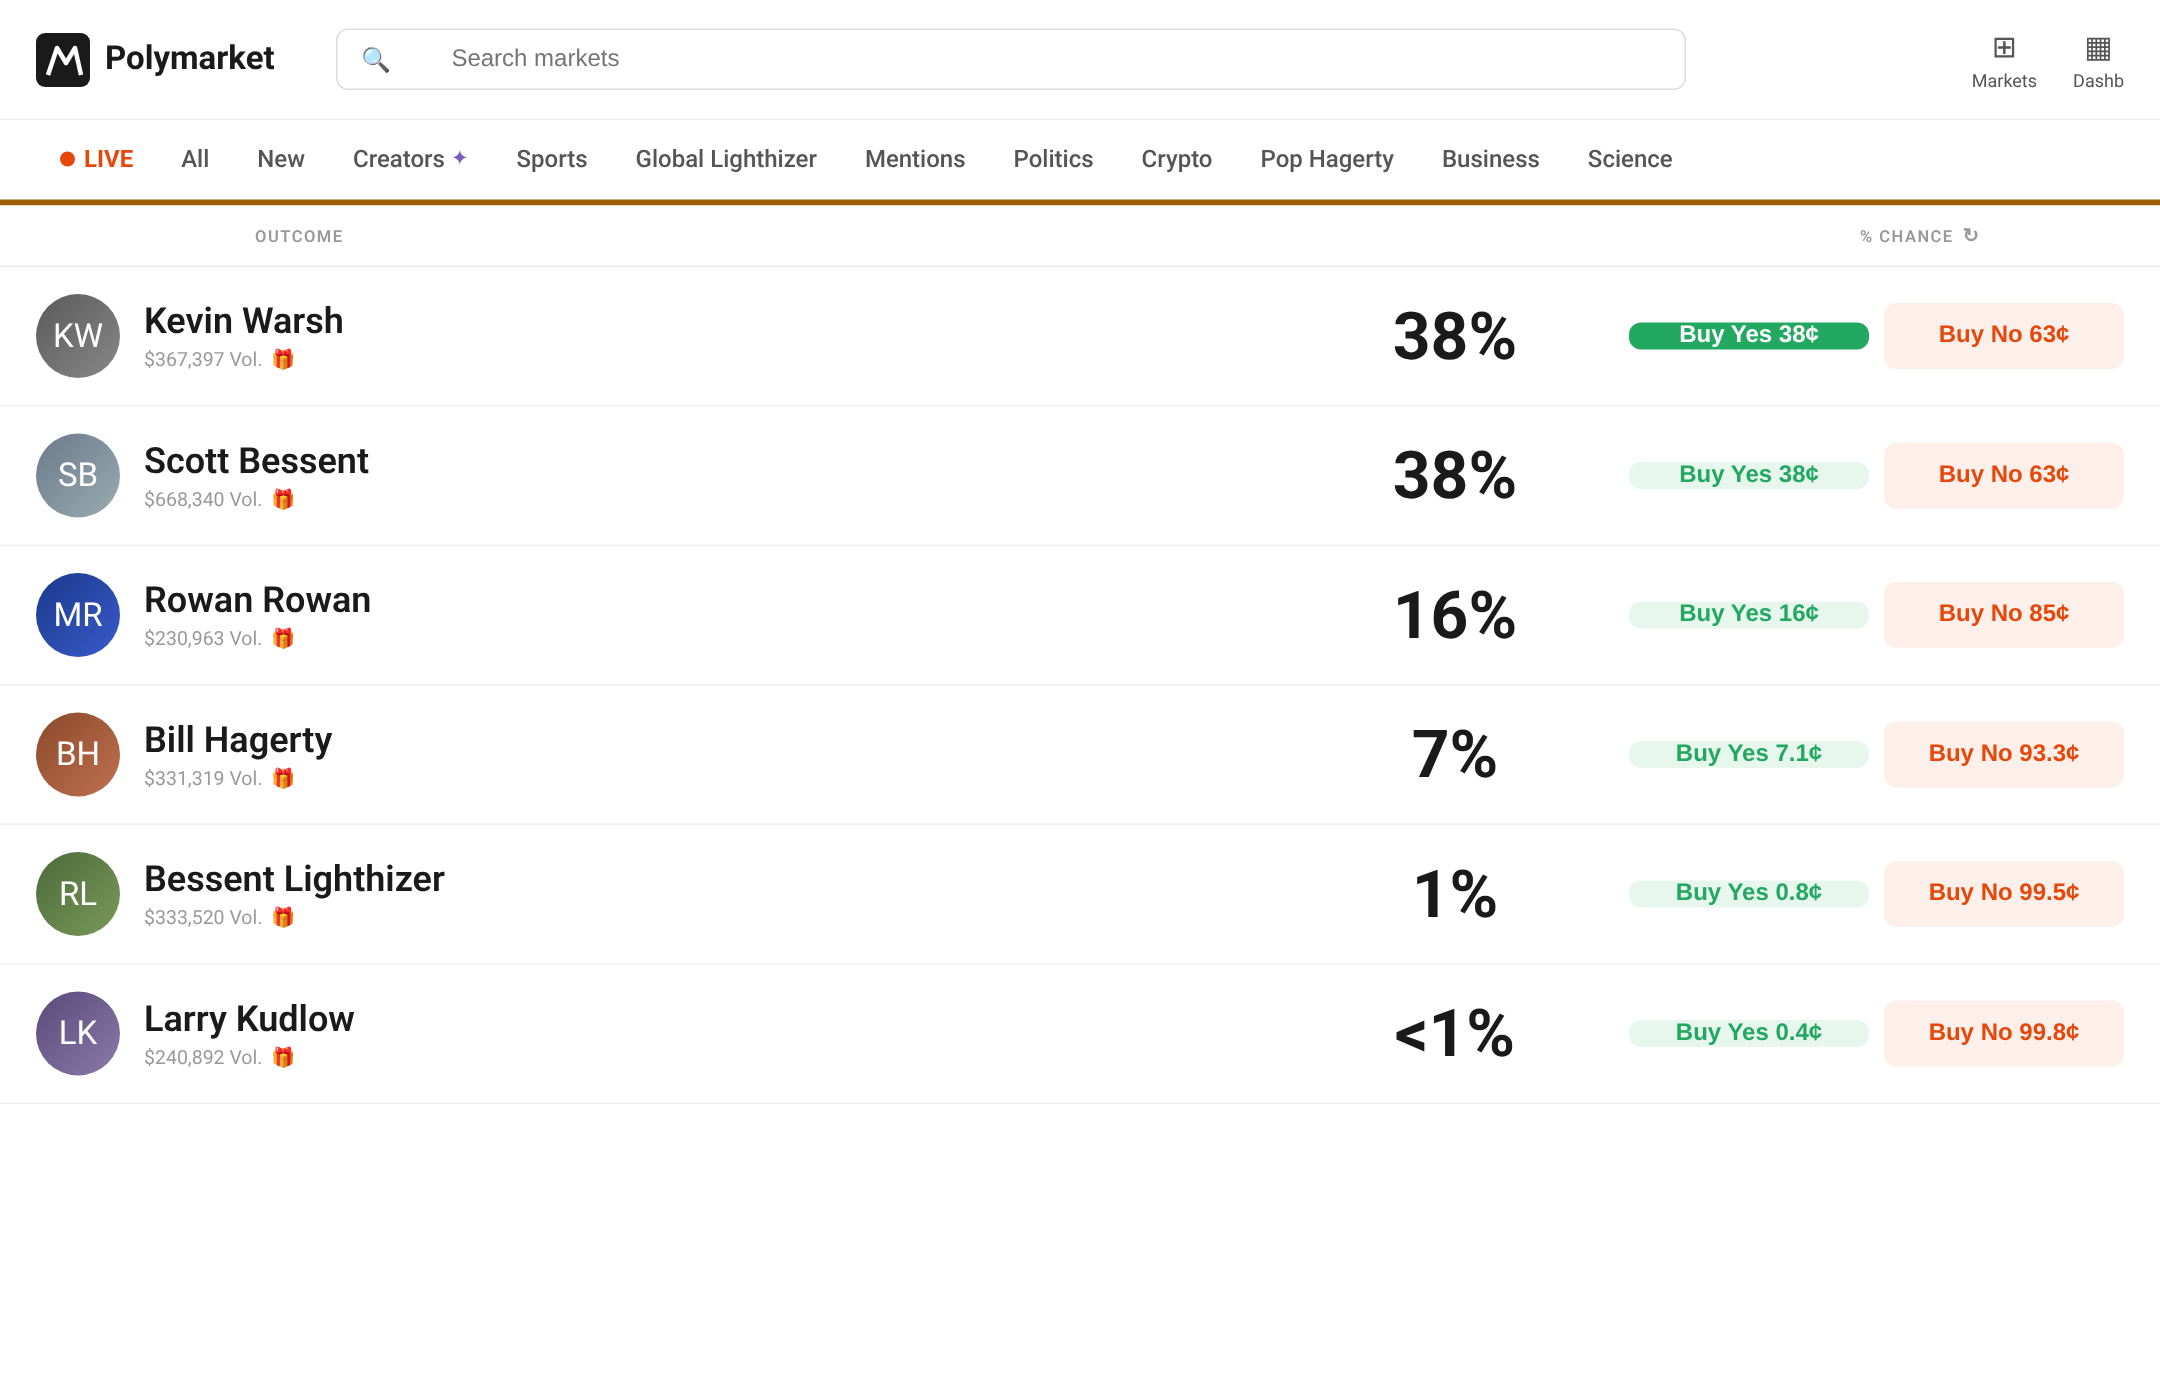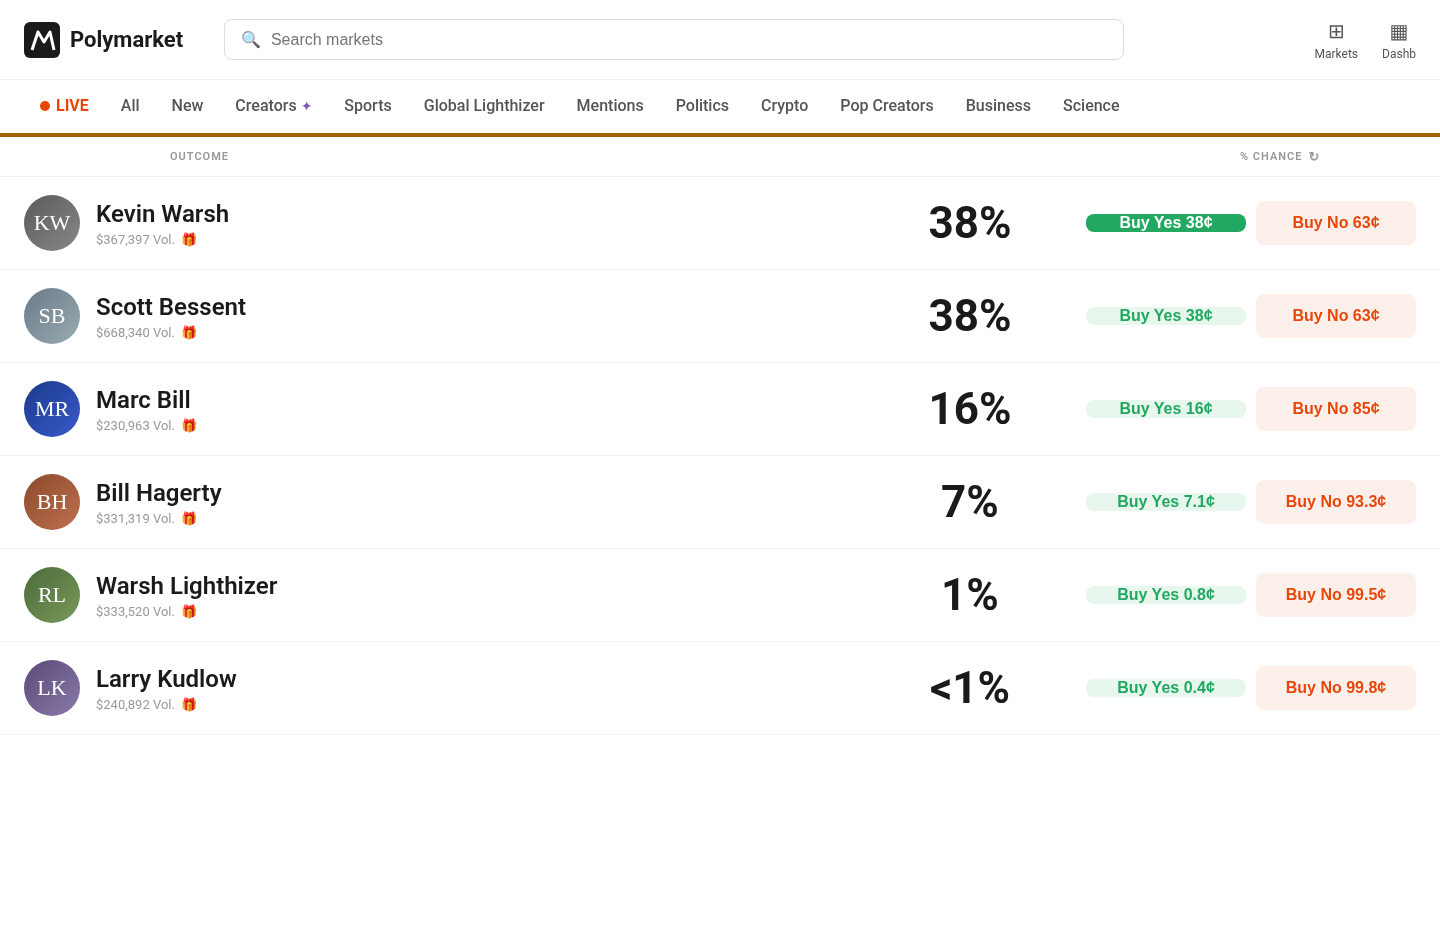--- a/index.html
+++ b/index.html
@@ -40,20 +40,21 @@
       gap: 10px;
       background: #fff;
     }
     .search-bar input {
       border: none;
       outline: none;
       font-size: 16px;
       color: #8b5cf6;
       width: 100%;
       background: transparent;
+      margin-left: 30px;
     }
     .search-icon { color: #999; font-size: 16px; }
     .header-actions {
       display: flex;
       align-items: center;
       gap: 24px;
       margin-left: auto;
     }
     .header-action-item {
       display: flex;
@@ -151,21 +152,20 @@
       width: 56px;
       height: 56px;
       border-radius: 50%;
       overflow: hidden;
       flex-shrink: 0;
       background: #ccc;
       display: flex;
       align-items: center;
       justify-content: center;
       font-size: 22px;
-      font-family: Liberation Serif, serif;
     }
     .outcome-info {
       flex: 1;
       display: flex;
       flex-direction: column;
       gap: 4px;
     }
     .outcome-name {
       font-size: 24px;
       font-weight: 600;
@@ -281,21 +281,21 @@
   <div class="nav-item">
     <span>Mentions</span>
   </div>
   <div class="nav-item">
     <span>Politics</span>
   </div>
   <div class="nav-item">
     <span>Crypto</span>
   </div>
   <div class="nav-item">
-    <span>Pop Creators</span>
+    <span>Pop Hagerty</span>
   </div>
   <div class="nav-item">
     <span>Business</span>
   </div>
   <div class="nav-item">
     <span>Science</span>
   </div>
 </nav>
 
 <div class="table-header">
@@ -339,21 +339,21 @@
     <div class="btn-area">
       <button class="btn-yes light">Buy Yes 38¢</button>
       <button class="btn-no">Buy No 63¢</button>
     </div>
   </div>
     <div class="market-row">
     <div class="avatar av-marc">
       MR
     </div>
     <div class="outcome-info">
-      <span class="outcome-name">Marc Bill</span>
+      <span class="outcome-name">Rowan Rowan</span>
       <span class="outcome-vol">
         $230,963 Vol.
         <span class="gift-icon">🎁</span>
       </span>
     </div>
     <div class="chance-col">16%</div>
     <div class="btn-area">
       <button class="btn-yes light">Buy Yes 16¢</button>
       <button class="btn-no">Buy No 85¢</button>
     </div>
@@ -373,21 +373,21 @@
     <div class="btn-area">
       <button class="btn-yes light">Buy Yes 7.1¢</button>
       <button class="btn-no">Buy No 93.3¢</button>
     </div>
   </div>
     <div class="market-row">
     <div class="avatar av-robert">
       RL
     </div>
     <div class="outcome-info">
-      <span class="outcome-name">Warsh Lighthizer</span>
+      <span class="outcome-name">Bessent Lighthizer</span>
       <span class="outcome-vol">
         $333,520 Vol.
         <span class="gift-icon">🎁</span>
       </span>
     </div>
     <div class="chance-col">1%</div>
     <div class="btn-area">
       <button class="btn-yes light">Buy Yes 0.8¢</button>
       <button class="btn-no">Buy No 99.5¢</button>
     </div>

